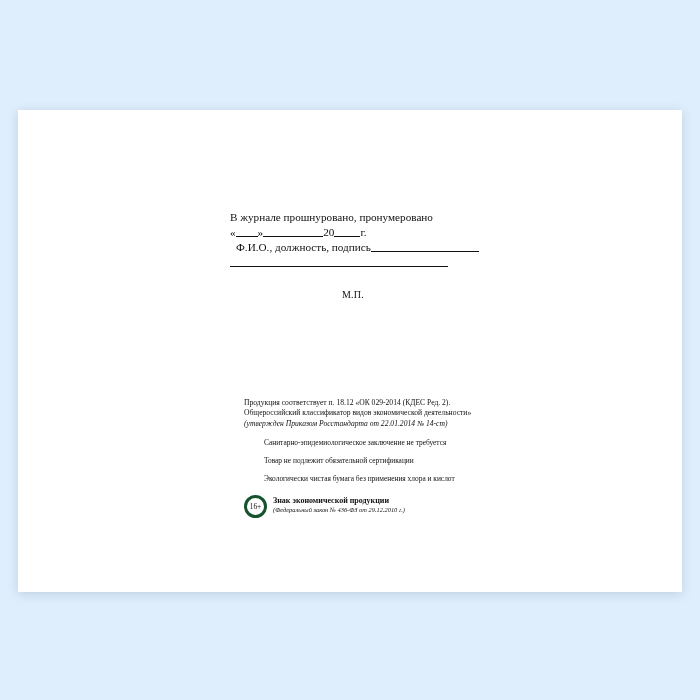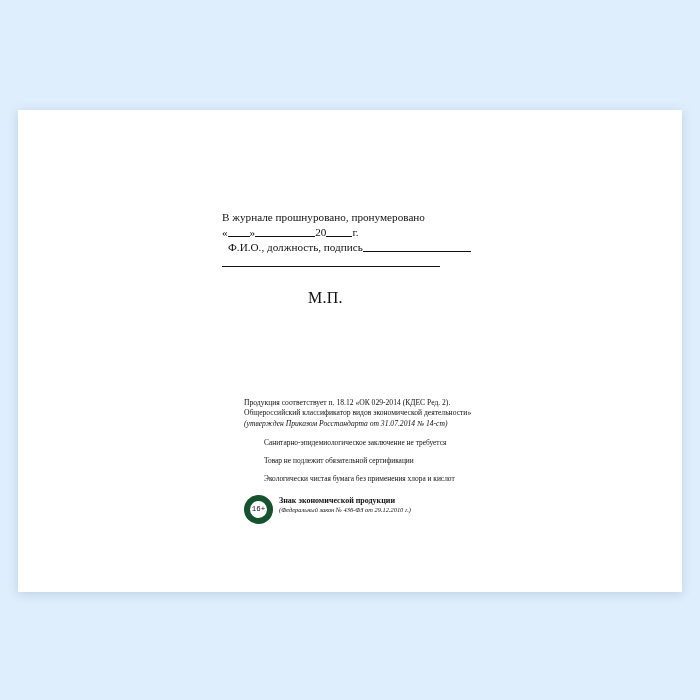--- a/index.html
+++ b/index.html
@@ -30,21 +30,21 @@
   .page {
     position: absolute;
     left: 18px;
     top: 110px;
     width: 664px;
     height: 482px;
     background: #ffffff;
   }
   .content {
     position: absolute;
-    left: 204px;
+    left: 212px;
     top: 100px;
     width: 420px;
   }
   .journal-block {
     font-size: 11.2px;
     color: #111111;
     line-height: 15px;
   }
   .journal-block .line {
     white-space: nowrap;
@@ -88,22 +88,22 @@
     vertical-align: -1px;
   }
   .rule-full {
     width: 218px;
     border-bottom: 1px solid #111;
     height: 9px;
     margin-top: 2px;
   }
   .mp {
     margin-top: 22px;
-    margin-left: 86px;
-    font-size: 16px;
+    margin-left: 112px;
+    font-size: 10px;
     color: #111;
     letter-spacing: 0.2px;
   }
   .footer {
     position: absolute;
     left: 226px;
     top: 288px;
     width: 420px;
     color: #111;
   }
@@ -122,26 +122,26 @@
     margin-left: 20px;
   }
   .mark-row {
     display: flex;
     align-items: flex-start;
     margin-top: 12px;
   }
   .age-badge {
     width: 17px;
     height: 17px;
-    border: 6px solid #14532d;
+    border: 3px solid #14532d;
     border-radius: 50%;
     font-size: 7.4px;
     line-height: 17px;
     text-align: center;
-    font-family: Liberation Mono, monospace;
+    font-family: Liberation Serif, serif;
     color: #111;
     flex: 0 0 auto;
   }
   .mark-text {
     margin-left: 6px;
     padding-top: 1px;
   }
   .mark-title {
     font-size: 8px;
     font-weight: bold;
@@ -166,21 +166,21 @@
         <div class="line line-4"><span>Ф.И.О., должность, подпись</span><span class="fill"></span></div>
         <div class="rule-full"></div>
       </div>
       <div class="mp">М.П.</div>
     </div>
 
     <div class="footer">
       <div class="p1">
         <div>Продукция соответствует п. 18.12 «ОК 029-2014 (КДЕС Ред. 2).</div>
         <div>Общероссийский классификатор видов экономической деятельности»</div>
-        <div class="ital">(утвержден Приказом Росстандарта от 31.07.2014 № 14-ст)</div>
+        <div class="ital">(утвержден Приказом Росстандарта от 22.01.2014 № 14-ст)</div>
       </div>
       <div class="p2">Санитарно-эпидемиологическое заключение не требуется</div>
       <div class="p3">Товар не подлежит обязательной сертификации</div>
       <div class="p4">Экологически чистая бумага без применения хлора и кислот</div>
 
       <div class="mark-row">
         <div class="age-badge">16+</div>
         <div class="mark-text">
           <div class="mark-title">Знак экономической продукции</div>
           <div class="mark-sub">(Федеральный закон № 436-ФЗ от 29.12.2010 г.)</div>

